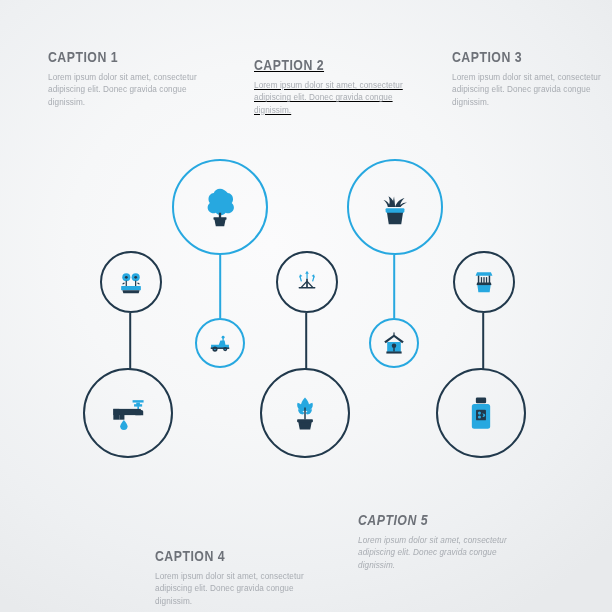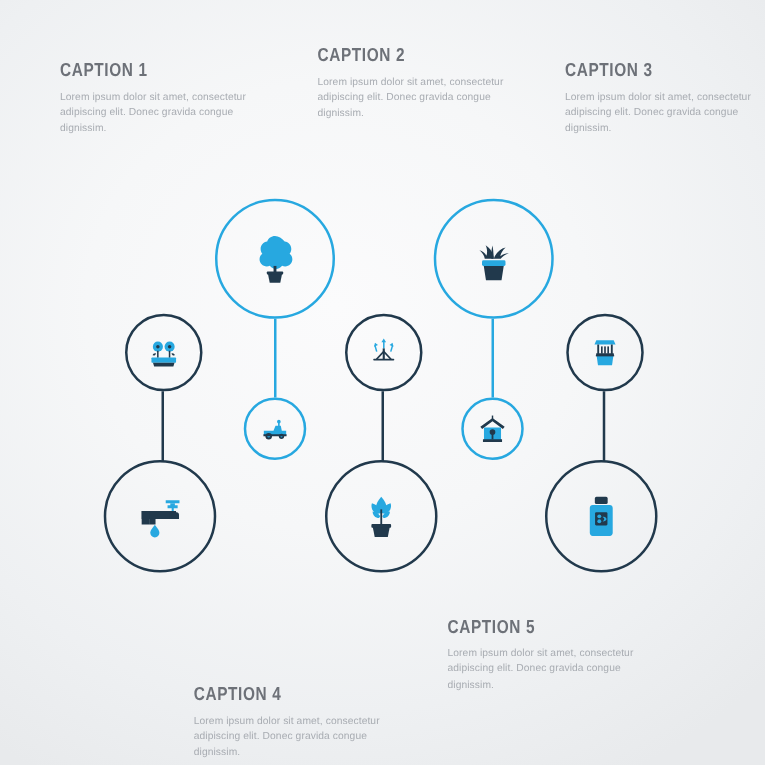--- a/index.html
+++ b/index.html
@@ -41,24 +41,24 @@
   }
   .caption-body {
     font-size: 8.2px;
     line-height: 12.4px;
     color: #a8acb2;
     margin: 0;
     letter-spacing: 0.08px;
   }
 
   .cap1 { left: 48px;  top: 48px; }
-  .cap2 { left: 254px; top: 36px; }
+  .cap2 { left: 254px; top: 56px; text-decoration: underline; }
   .cap3 { left: 452px; top: 48px; }
   .cap4 { left: 155px; top: 511px; margin-top: 36px; }
-  .cap5 { left: 358px; top: 493px; }
+  .cap5 { left: 358px; top: 511px; font-style: italic; }
 
   
   .connector {
     position: absolute;
     background: #21394c;
     width: 1.6px;
     transform: translateX(-50%);
   }
   .connector.blue { background: #27a8e0; }
 

